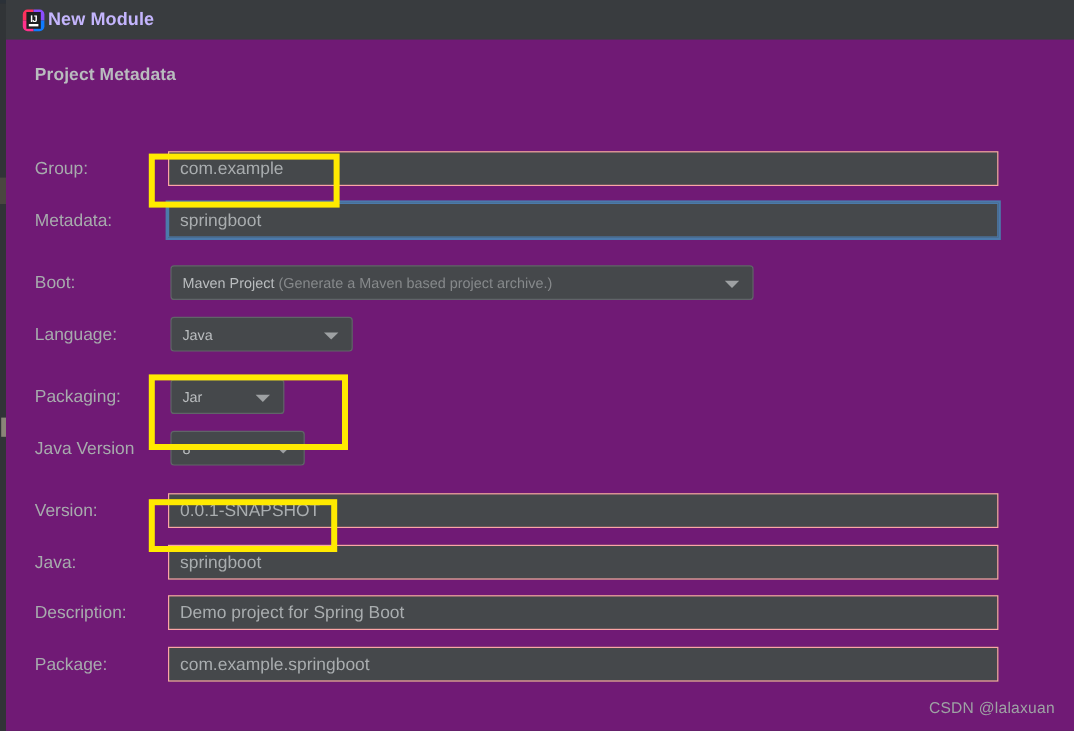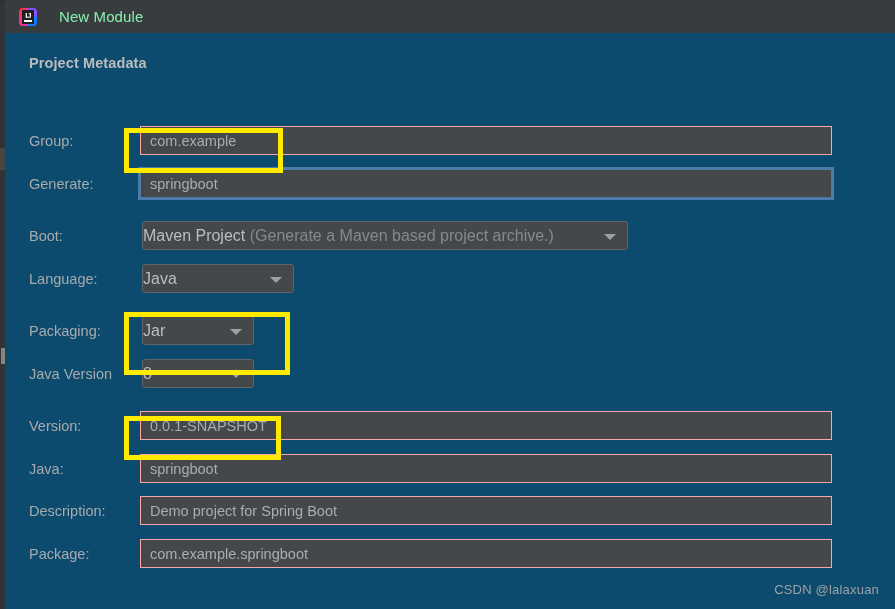--- a/index.html
+++ b/index.html
@@ -90,32 +90,33 @@
     text-align: center;
     letter-spacing: -0.5px;
   }
   #app-icon .underbar {
     position: absolute;
     left: 5px; top: 12px;
     width: 8px; height: 2px;
     background: #ffffff;
   }
   #title-text {
-    margin-left: 22px;
-    color: #86efac;
+    margin-left: 3px;
+    color: #c4b5fd;
     font-size: 15px;
     letter-spacing: 0.1px;
+    font-weight: bold;
   }
 
   
   #form {
     position: absolute;
     left: 5px; top: 33px;
     width: 890px; height: 576px;
-    background: #0c4a6e;
+    background: #701a75;
   }
 
   #section-title {
     position: absolute;
     left: 24px; top: 22px;
     color: #b9bcbe;
     font-size: 14.5px;
     font-weight: bold;
     letter-spacing: 0.1px;
   }
@@ -165,22 +166,23 @@
     top: 0;
     height: 29px;
     box-sizing: border-box;
     background: #45484b;
     border: 1px solid #606468;
     border-radius: 3px;
     display: flex;
     align-items: center;
   }
   .combo .val {
+    margin-left: 9px;
     color: #babdbf;
-    font-size: 16px;
+    font-size: 12px;
     white-space: nowrap;
   }
   .combo .val .dim { color: #86898b; }
   .combo .arrow {
     position: absolute;
     right: 11px;
     top: 50%;
     margin-top: -2px;
     width: 0; height: 0;
     border-left: 6px solid transparent;
@@ -237,21 +239,21 @@
     <div id="section-title">Project Metadata</div>
 
     <div class="row" style="top:93px;">
       <div class="lbl">Group:</div>
       <div class="textfield">
         <span class="val">com.example</span>
       </div>
     </div>
 
     <div class="row" style="top:136px;">
-      <div class="lbl">Generate:</div>
+      <div class="lbl">Metadata:</div>
       <div class="textfield focused">
         <span class="val">springboot</span>
       </div>
     </div>
 
     <div class="row" style="top:188px;">
       <div class="lbl">Boot:</div>
       <div class="combo" style="width:486px;">
         <span class="val"><span>Maven Project</span> <span class="dim">(Generate a Maven based project archive.)</span></span>
         <span class="arrow"></span>
@@ -261,21 +263,21 @@
     <div class="row" style="top:231px;text-align:right;">
       <div class="lbl">Language:</div>
       <div class="combo" style="width:152px;">
         <span class="val">Java</span>
         <span class="arrow"></span>
       </div>
     </div>
 
     <div class="row" style="top:283px;">
       <div class="lbl">Packaging:</div>
-      <div class="combo" style="width:112px;align-items:center;">
+      <div class="combo" style="width:95px;align-items:center;">
         <span class="val">Jar</span>
         <span class="arrow"></span>
       </div>
     </div>
 
     <div class="row" style="top:326px;">
       <div class="lbl">Java Version</div>
       <div class="combo" style="width:112px;">
         <span class="val">8</span>
         <span class="arrow"></span>

